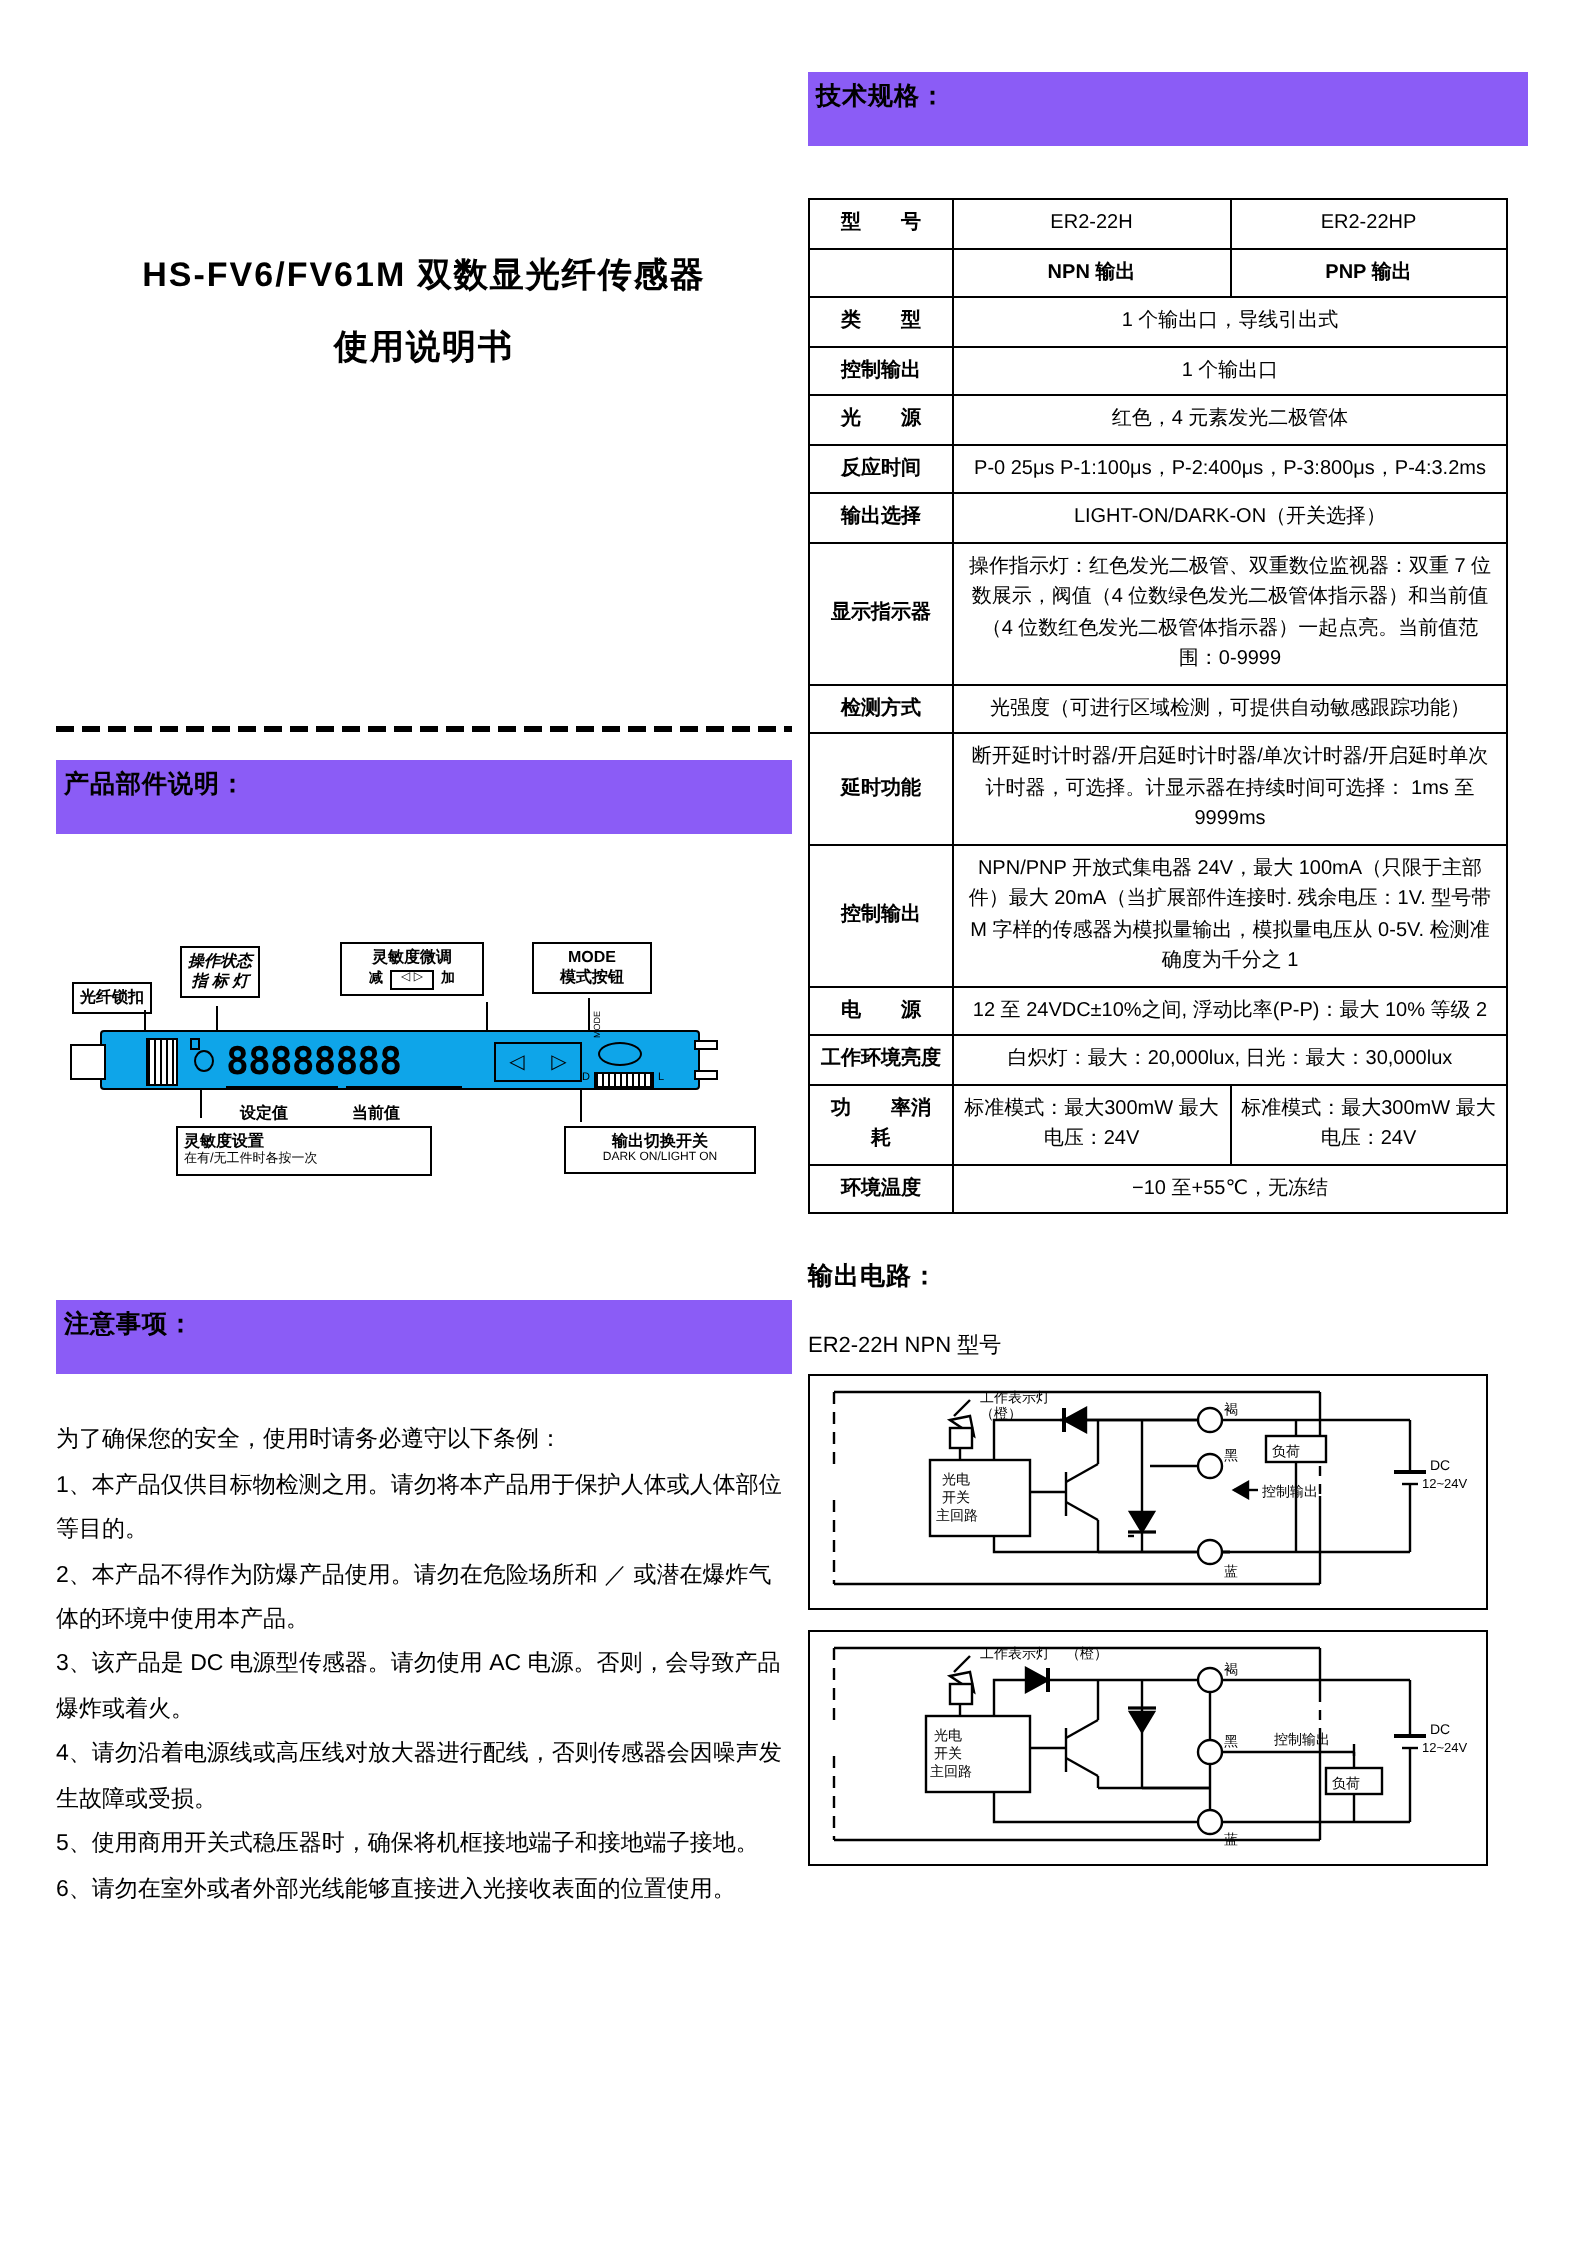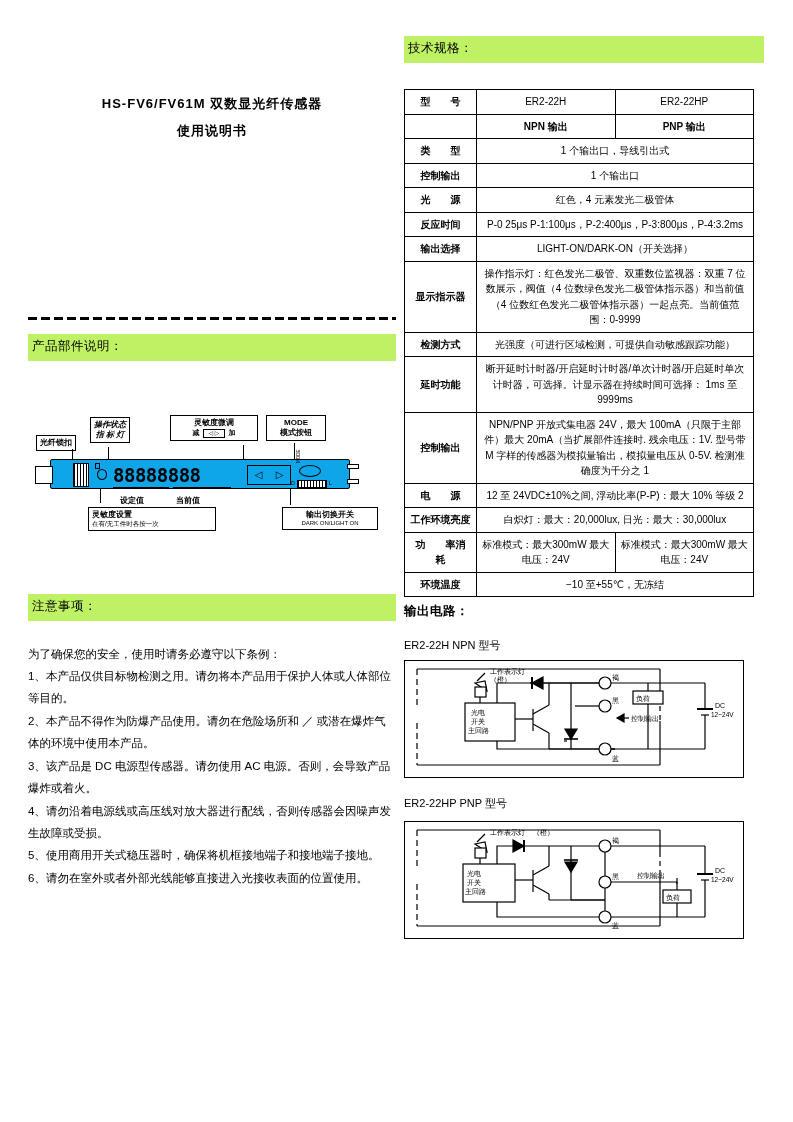--- a/index.html
+++ b/index.html
@@ -13,38 +13,38 @@
     overflow: hidden;
   }
   .page { position:relative; width:793px; height:1122px; }
 
   
   .col-left  { position:absolute; left:28px;  top:0;  width:368px; height:1122px; }
   .col-right { position:absolute; left:404px; top:0;  width:360px; height:1122px; }
 
   
   .sec-head {
-    background:#bef264;
+    background:#8b5cf6;
     font-size:12.5px;
-    font-weight:normal;
-    padding:4px 6px 6px 4px;
+    font-weight:bold;
+    padding:4px 6px 16px 4px;
     letter-spacing:0.5px;
   }
   .plain-head {
     font-size:12.5px; font-weight:bold; letter-spacing:0.5px;
   }
 
   
   .doc-title {
     text-align:center;
-    font-size:13px;
+    font-size:17px;
     font-weight:bold;
     letter-spacing:1px;
     line-height:2.1;
-    margin-top:90px;
+    margin-top:120px;
   }
   .doc-title .l2 { display:block; }
 
   
   .dash-rule {
     margin-top:172px;
     height:3px;
     background: repeating-linear-gradient(to right,
       #000 0px, #000 9px, transparent 9px, transparent 13px);
   }
@@ -148,21 +148,21 @@
     text-align:center;
   }
   td.lab {
     width:72px; font-weight:bold; font-size:11px;
     letter-spacing:0px; text-align:center; padding:5px 3px;
   }
   td.val-l { text-align:left; }
   td.val-c { text-align:center; }
 
   
-  .oc-title { margin-top:6px; }
+  .oc-title { margin-top:23px; }
   .oc-sub { font-size:11px; margin-top:18px; margin-bottom:7px; font-weight:normal;}
   .circ-box {
     width:340px; height:118px; border:1.6px solid #000;
     position:relative; background:#fff;
   }
   .cb2 { margin-top:10px; }
   svg.circ { position:absolute; left:0; top:0; }
 </style>
 </head>
 <body>
@@ -184,21 +184,21 @@
 
       <div class="callout" style="left:8px; top:28px;">光纤锁扣</div>
       <div class="lline" style="left:44px; top:42px; height:16px;"></div>
 
       <div class="callout" style="left:62px; top:10px;font-style:italic;">
         <div>操作状态</div>
         <div>指 标 灯</div>
       </div>
       <div class="lline" style="left:80px; top:40px; height:18px;"></div>
 
-      <div class="callout" style="left:142px; top:8px; width:88px;">
+      <div class="callout" style="left:142px; top:8px; width:72px;">
         <div>灵敏度微调</div>
         <div style="display:flex; align-items:center; justify-content:center; gap:3px; margin-top:1px;">
           <span style="font-size:7px;">减</span>
           <span style="border:1px solid #000; padding:0 5px; font-size:6px;">◁ ▷</span>
           <span style="font-size:7px;">加</span>
         </div>
       </div>
       <div class="lline" style="left:215px; top:38px; height:20px;"></div>
 
       <div class="callout" style="left:238px; top:8px; width:60px;">
@@ -403,21 +403,20 @@
           <text x="207" y="42">黑</text>
           <text x="207" y="100">蓝</text>
           <text x="231" y="40">负荷</text>
           <text x="226" y="60">控制输出</text>
           <text x="310" y="47">DC</text>
           <text x="306" y="56" font-size="6.5">12~24V</text>
         </g>
       </svg>
     </div>
 
-    <div class="oc-sub">ER2-22HP PNP 型号</div>
     <div class="circ-box cb2">
       <svg class="circ" width="338" height="116" viewBox="0 0 338 116">
         <g fill="none" stroke="#000" stroke-width="1.2">
           <path d="M12 8 L12 44" stroke-dasharray="6 4"></path>
           <path d="M12 62 L12 104" stroke-dasharray="6 4"></path>
           <path d="M12 8 L255 8"></path>
           <path d="M12 104 L255 104"></path>
           <path d="M255 8 L255 30"></path>
           <path d="M255 30 L255 52" stroke-dasharray="5 4"></path>
           <path d="M255 52 L255 104"></path>

